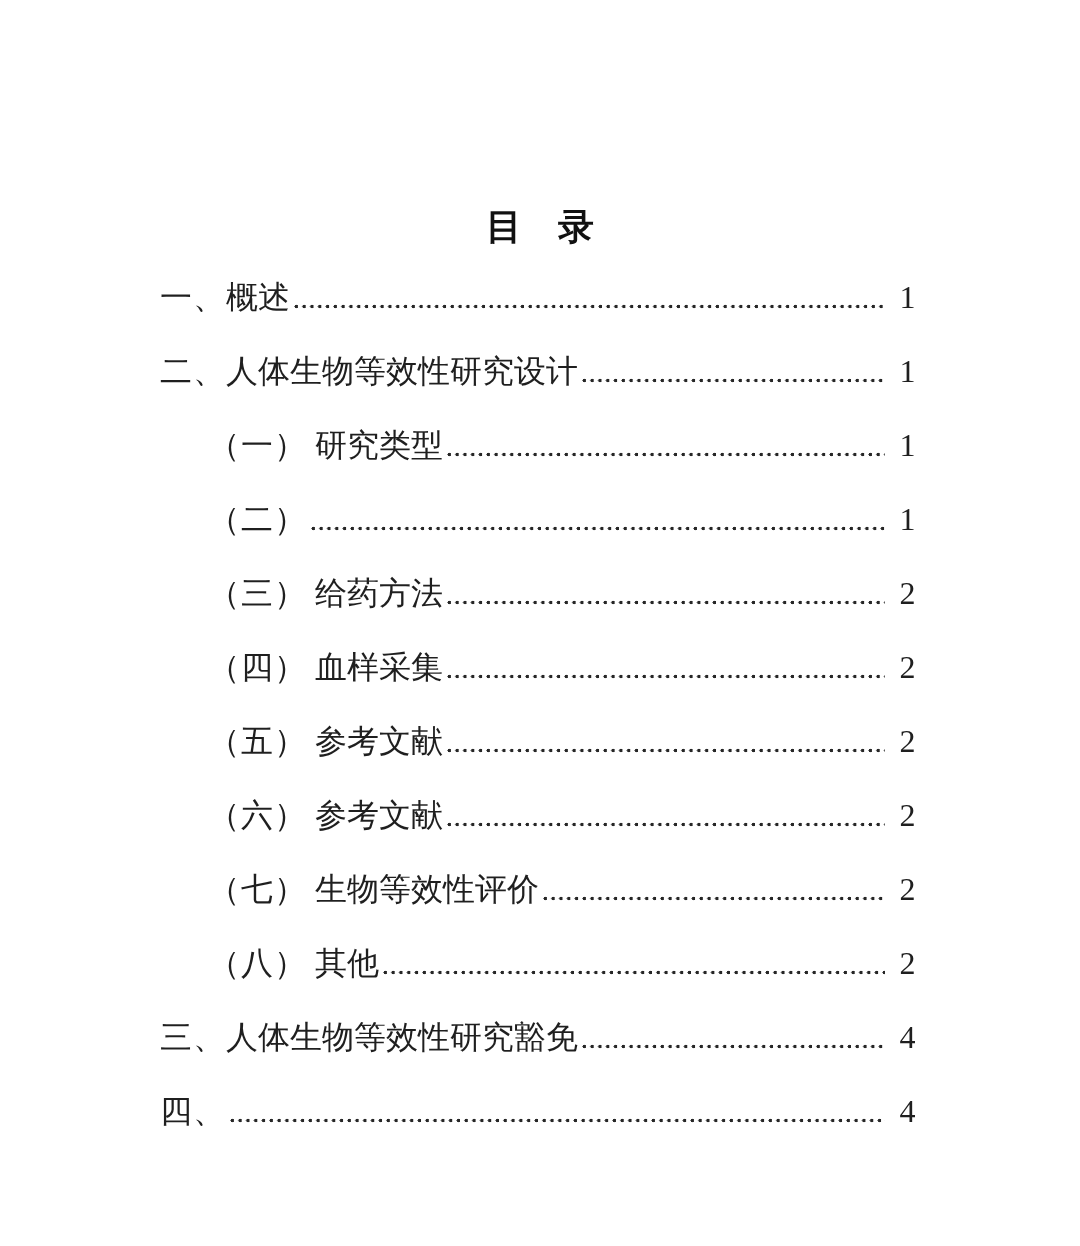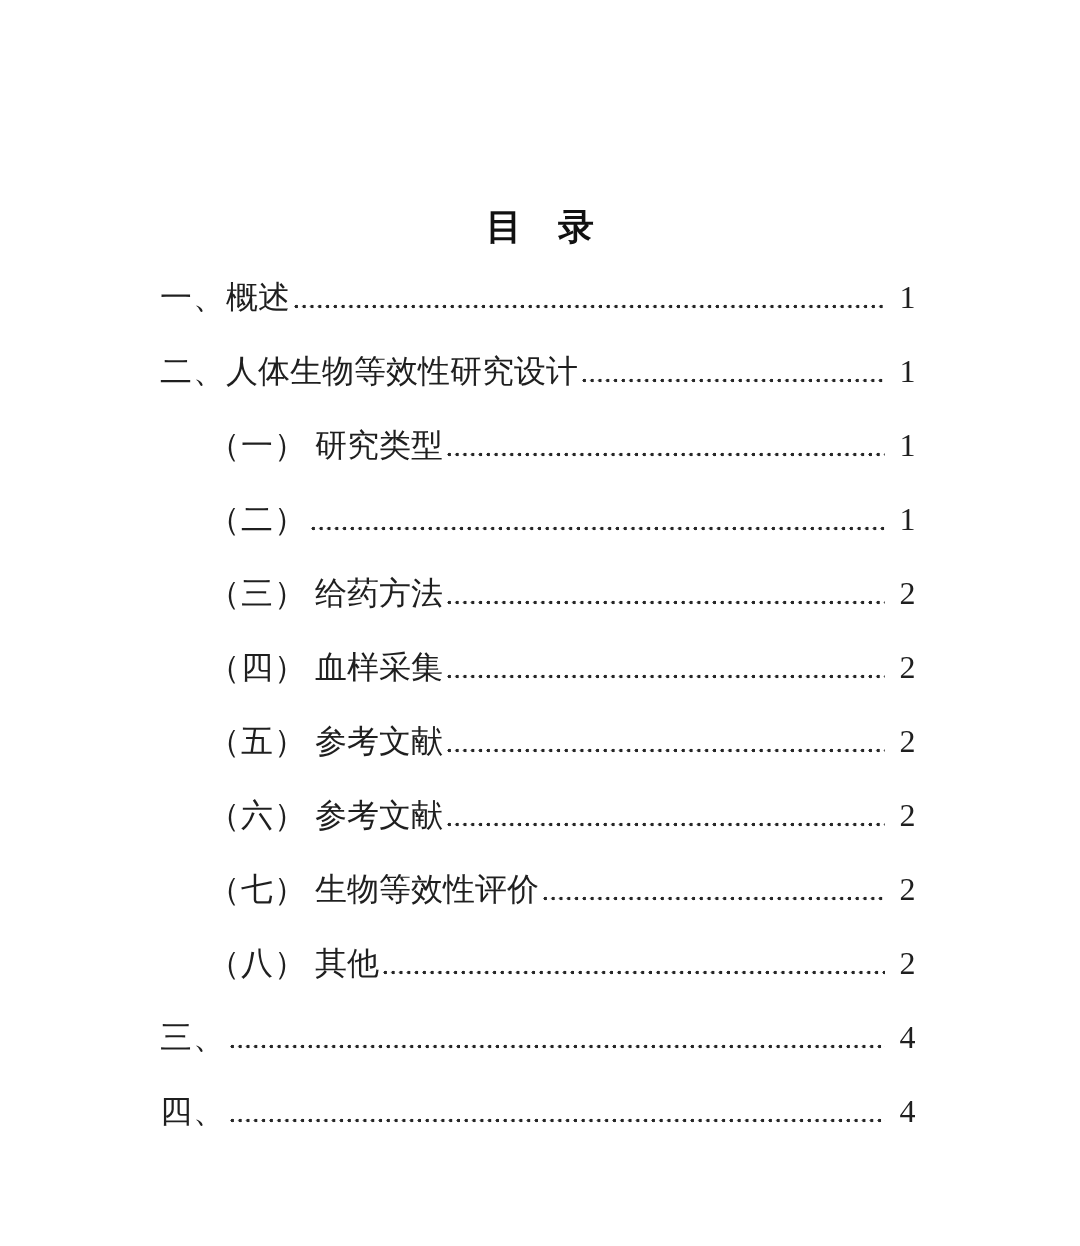--- a/index.html
+++ b/index.html
@@ -129,20 +129,21 @@
     <span class="toc-page">2</span>
   </div>
       <div class="toc-row lvl2">
     <span class="toc-num">（八）</span>
     <span class="toc-label">其他</span>
     <span class="leader"></span>
     <span class="toc-page">2</span>
   </div>
       <div class="toc-row">
     <span class="toc-num">三、</span>
+    <span class="toc-label">人体生物等效性研究豁免</span>
     <span class="leader"></span>
     <span class="toc-page">4</span>
   </div>
       <div class="toc-row">
     <span class="toc-num">四、</span>
     <span class="leader"></span>
     <span class="toc-page">4</span>
   </div>
     </div>
 </div>

